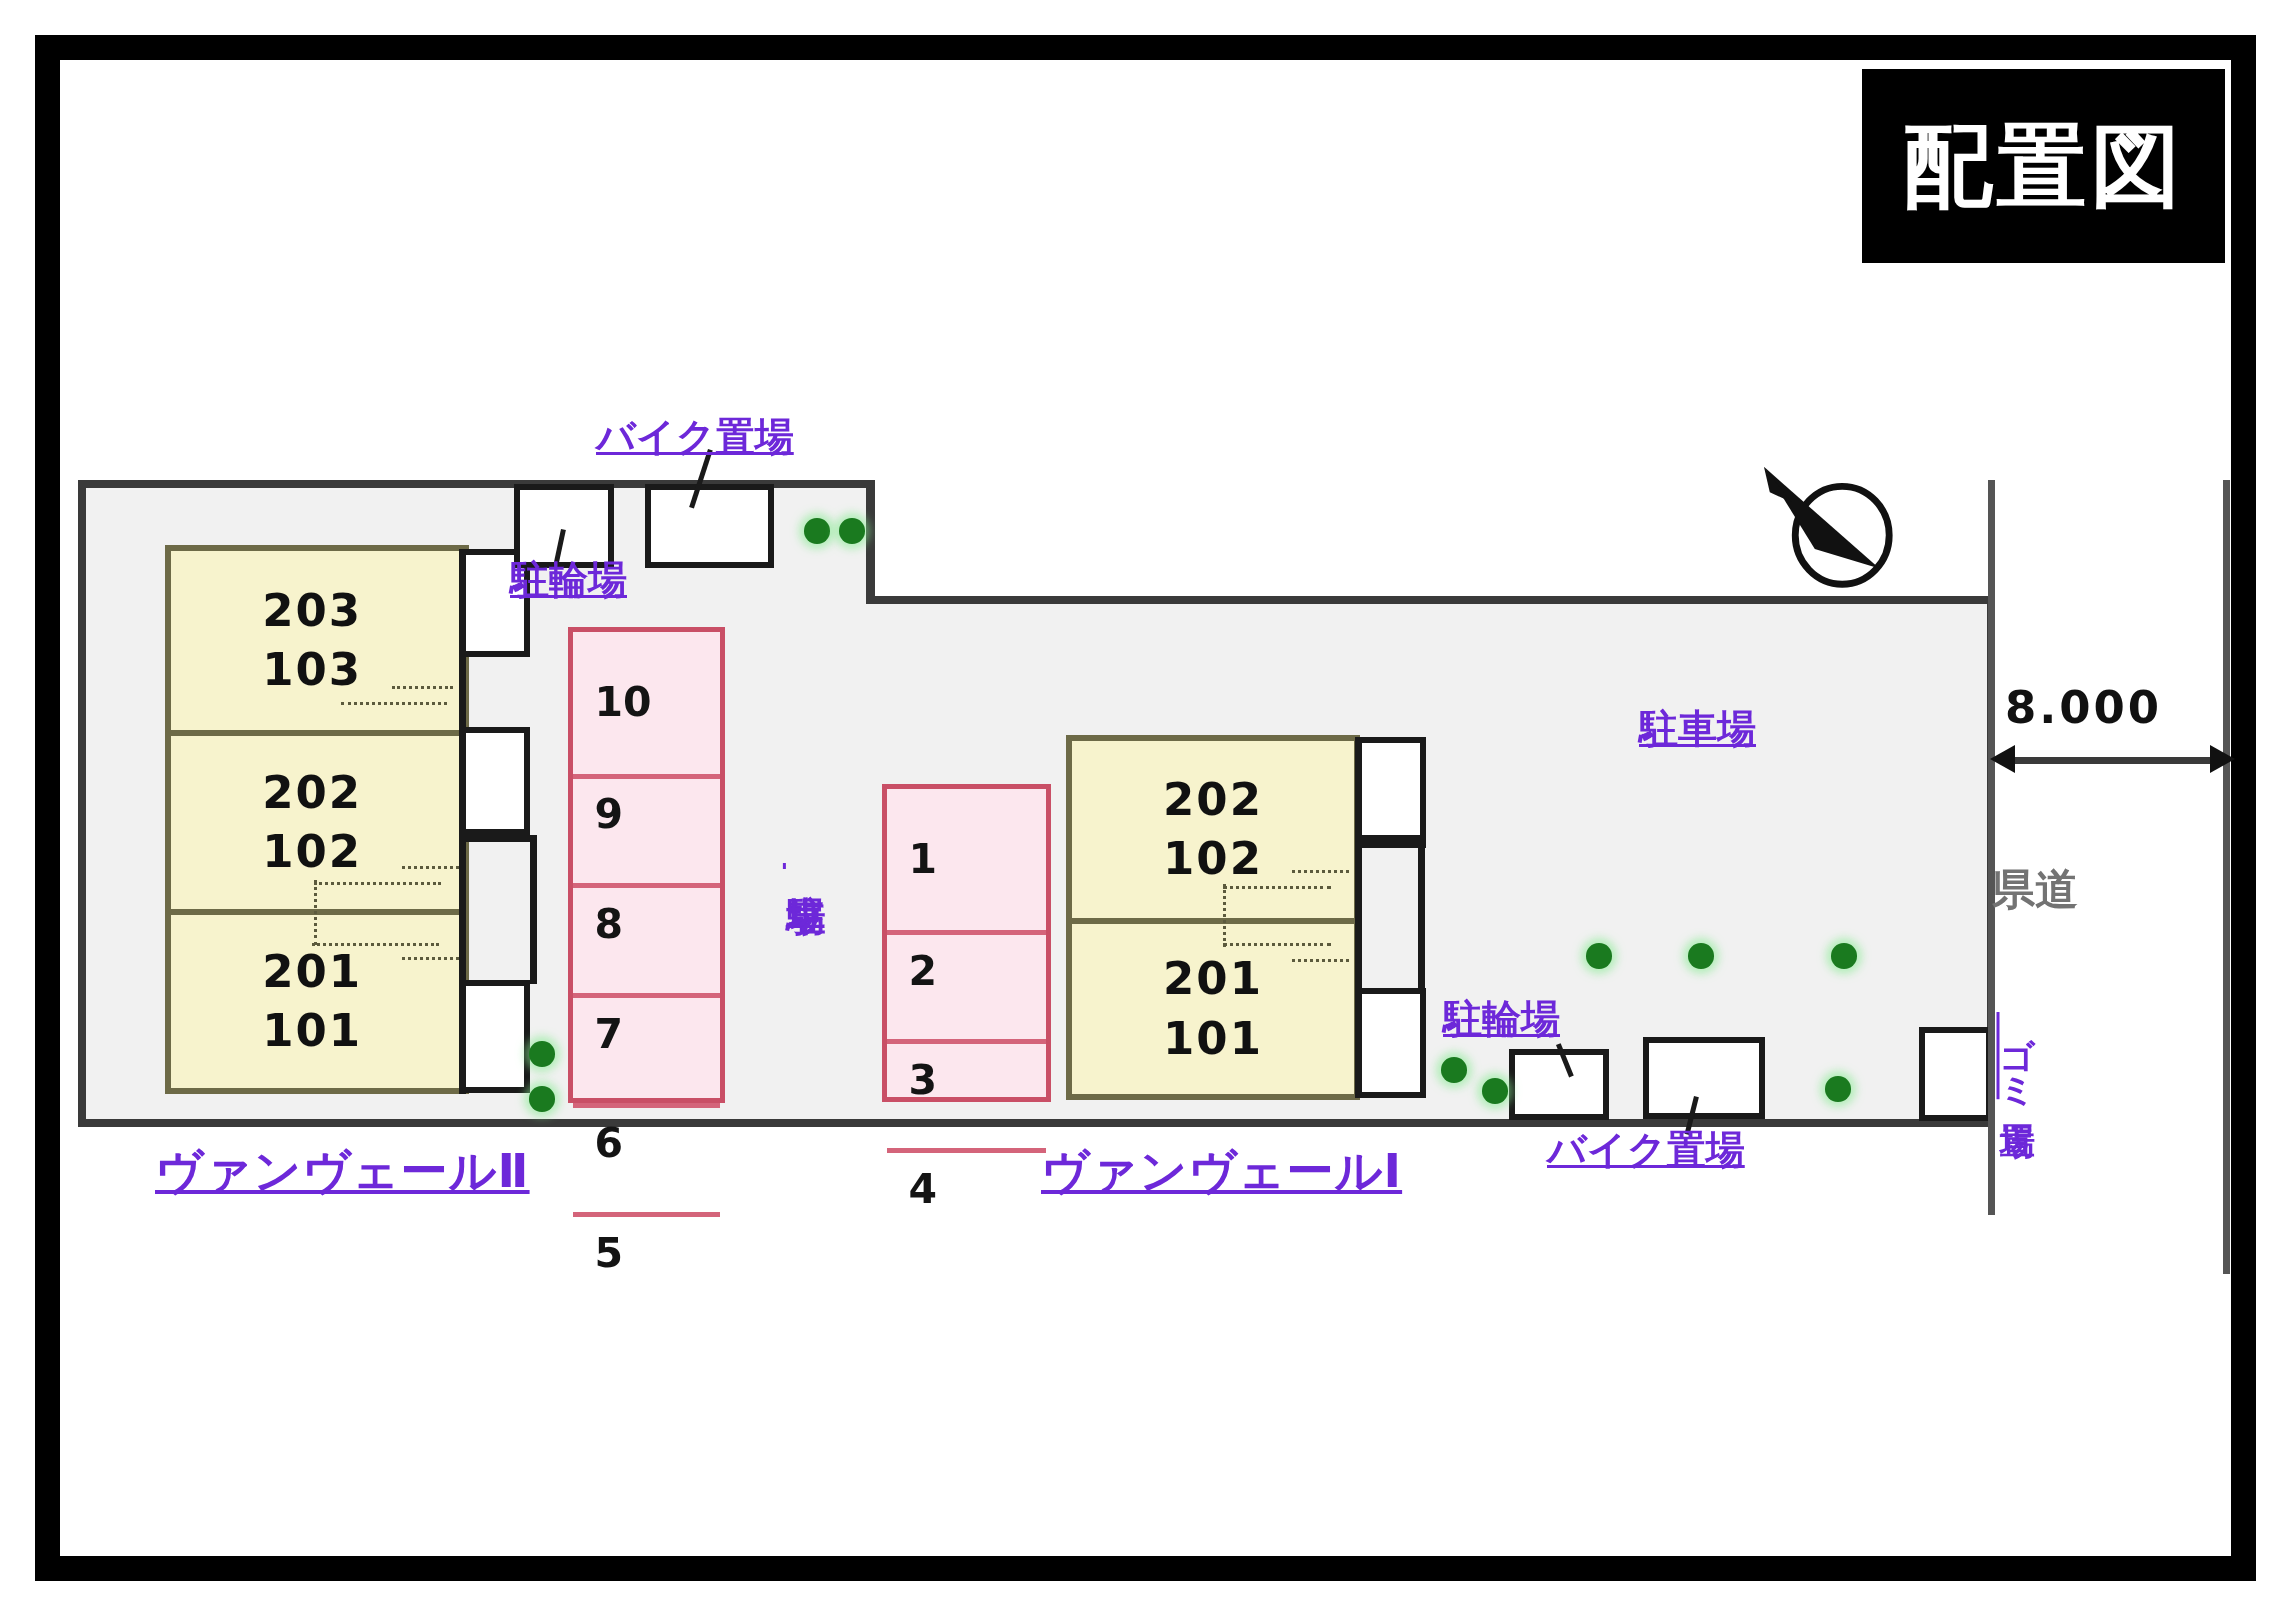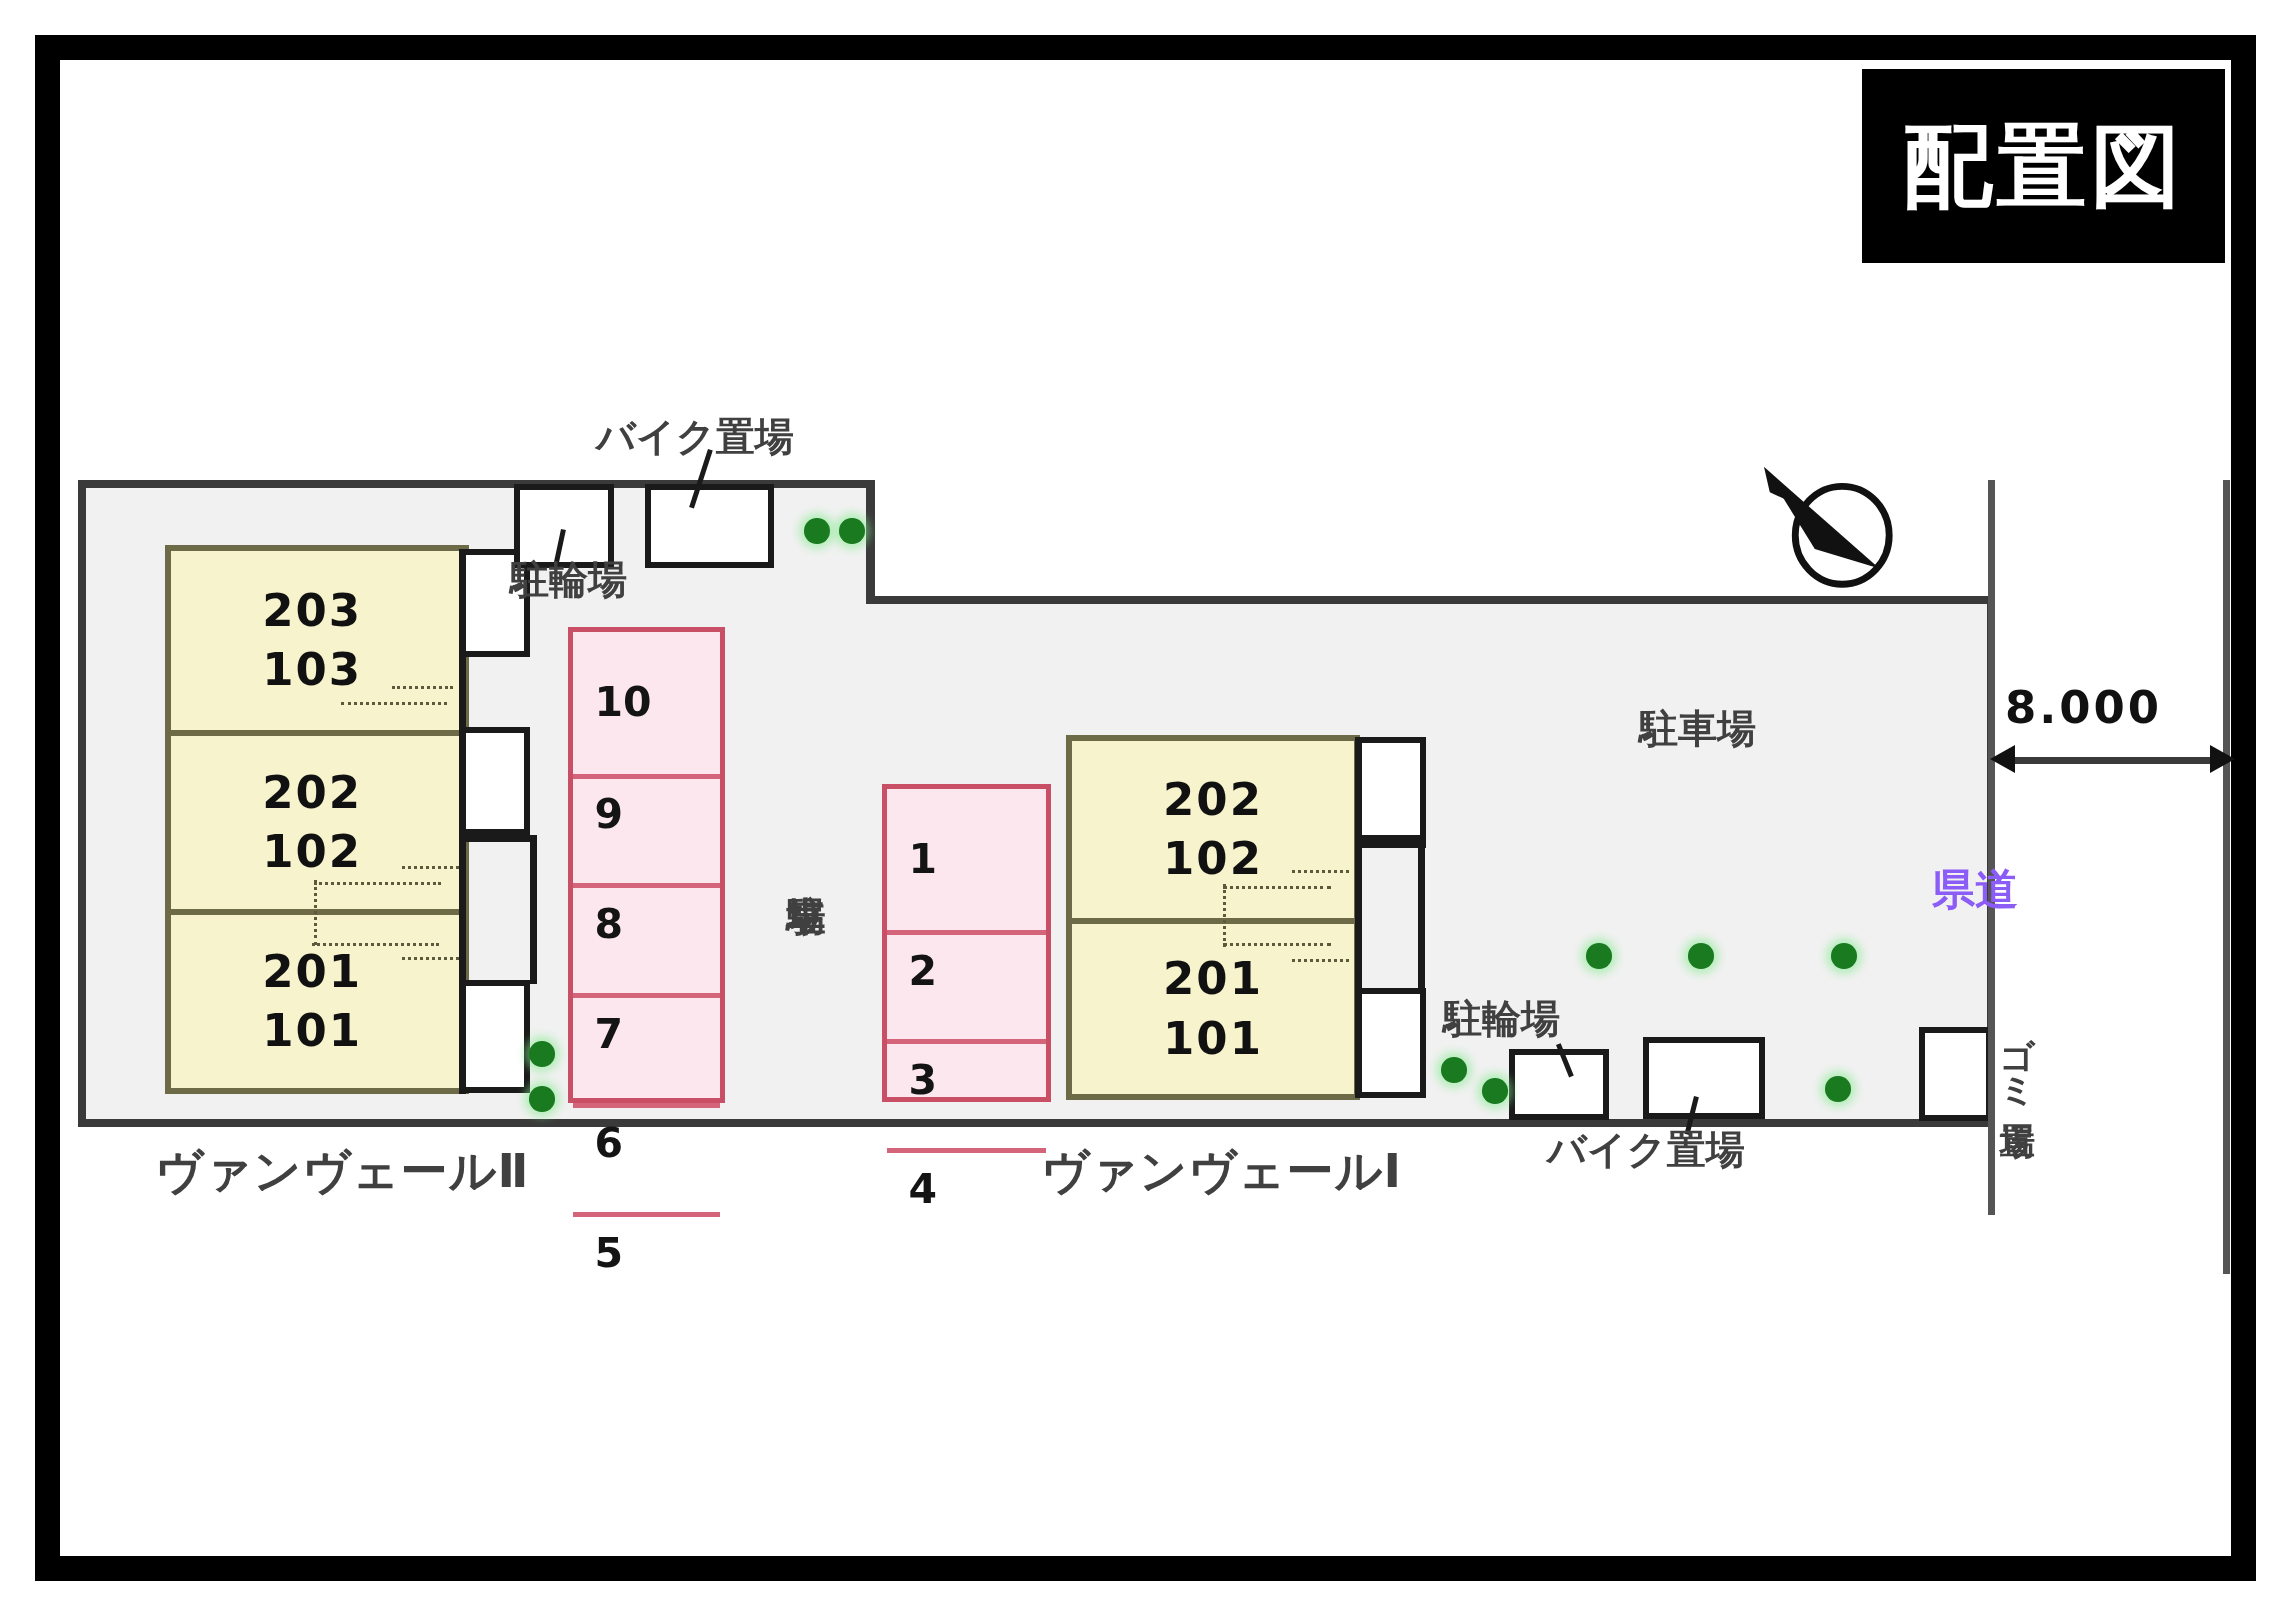--- a/index.html
+++ b/index.html
@@ -220,26 +220,27 @@
     position: absolute;
     background: #ffffff;
     border: 6.9px solid #1a1a1a;
     box-sizing: border-box;
     z-index: 9;
   }
 
   
   .label {
     position: absolute;
-    color: #404040;
+    color: #6d28d9;
     font-size: 39px;
     font-weight: bold;
     white-space: nowrap;
     line-height: 1.1;
     z-index: 14;
+    text-decoration: underline;
   }
   .label-sm { font-size: 35px; }
   .label-vert {
     writing-mode: vertical-rl;
     text-orientation: upright;
     letter-spacing: 2px;
   }
   .label-bldg {
     font-size: 47px;
     letter-spacing: 1px;
@@ -284,25 +285,25 @@
     left: 2005px;
     top: 681px;
     font-size: 45px;
     font-weight: bold;
     color: #111111;
     letter-spacing: 2.9px;
     z-index: 15;
   }
   #road-label {
     position: absolute;
-    left: 1932px;
+    left: 1992px;
     top: 861px;
     font-size: 43px;
     font-weight: bold;
-    color: #8b5cf6;
+    color: #737373;
     z-index: 15;
   }
 
   
   .road-line {
     position: absolute;
     background: #555555;
     z-index: 11;
   }
 </style>

